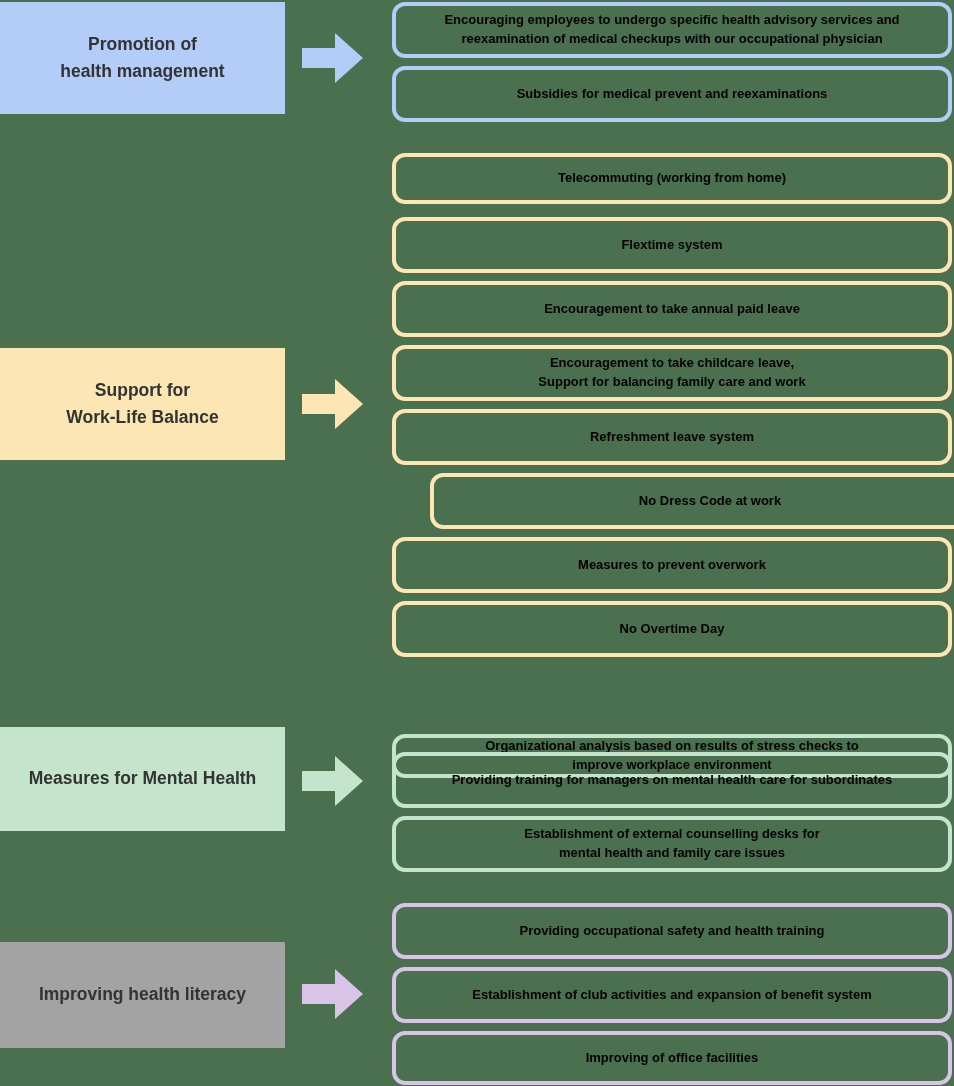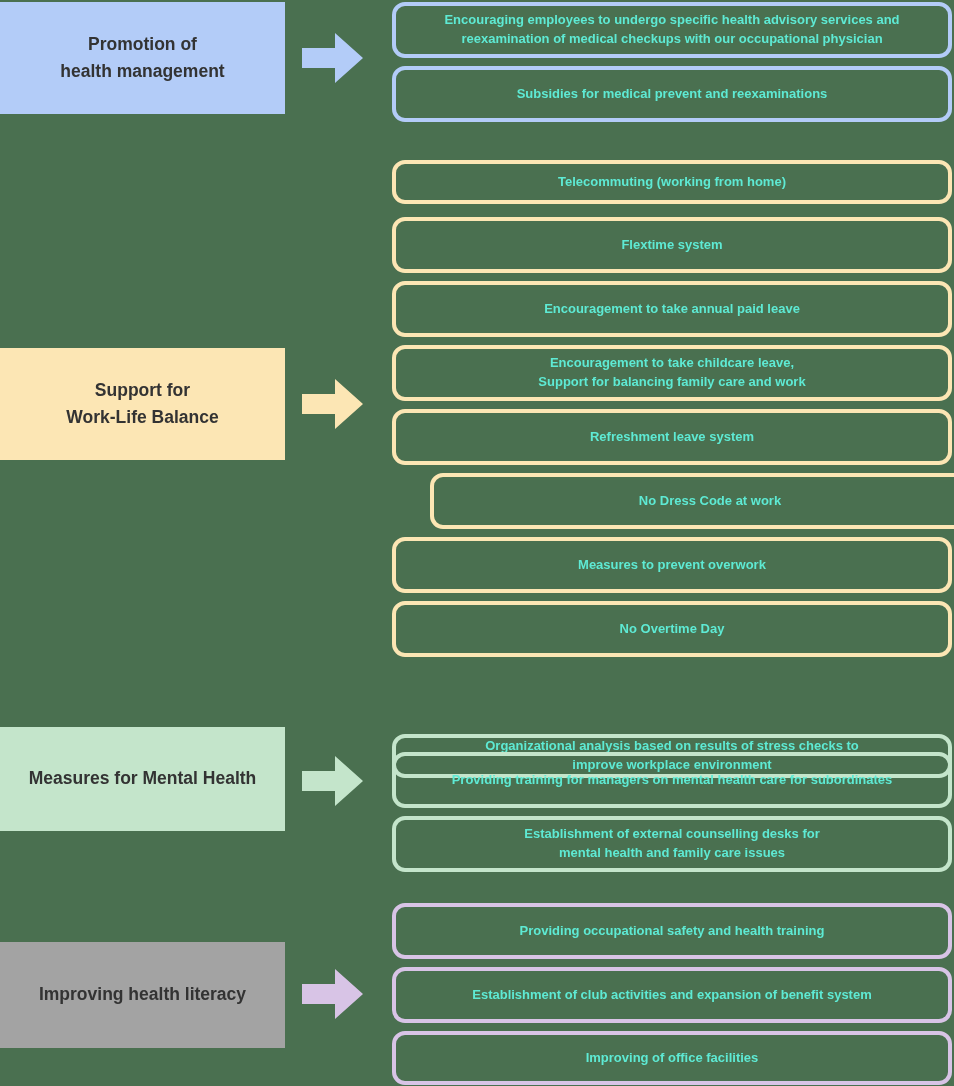--- a/index.html
+++ b/index.html
@@ -59,21 +59,21 @@
     left: 392px;
     width: 560px;
     box-sizing: border-box;
     border-style: solid;
     border-width: 4px;
     border-radius: 13px;
     display: flex;
     align-items: center;
     justify-content: center;
     text-align: center;
-    color: #5eead4;
+    color: #000000;
     font-size: 13px;
     font-weight: bold;
     line-height: 1.45;
     padding: 3px 16px;
   }
   .item-box .txt { display: block; }
 
   
   .theme-blue   .cat-label { background: #b3ccf8; }
 
@@ -102,21 +102,21 @@
       <span class="txt">Subsidies for medical prevent and reexaminations</span>
     </div>
     <div class="category theme-yellow" style="top: 0px;">
       <div class="cat-label" style="top: 348px; height: 112px;">Support for<br>Work-Life Balance</div>
       <div class="cat-arrow" style="top: 378px;">
         <svg viewBox="0 0 62 52" xmlns="http://www.w3.org/2000/svg">
           <polygon points="0,16 33,16 33,1 61,26 33,51 33,36 0,36" fill="#fce6b4"></polygon>
         </svg>
       </div>
     </div>
-    <div class="item-box theme-yellow" style="top: 160px; height: 44px; border-color: rgb(252, 230, 180);">
+    <div class="item-box theme-yellow" style="top: 153px; height: 51px; border-color: rgb(252, 230, 180);">
       <span class="txt">Telecommuting (working from home)</span>
     </div>
     <div class="item-box theme-yellow" style="top: 217px; height: 56px; border-color: rgb(252, 230, 180);">
       <span class="txt">Flextime system</span>
     </div>
     <div class="item-box theme-yellow" style="top: 281px; height: 56px; border-color: rgb(252, 230, 180);">
       <span class="txt">Encouragement to take annual paid leave</span>
     </div>
     <div class="item-box theme-yellow" style="top: 345px; height: 56px; border-color: rgb(252, 230, 180);">
       <span class="txt">Encouragement to take childcare leave,<br>Support for balancing family care and work</span>

